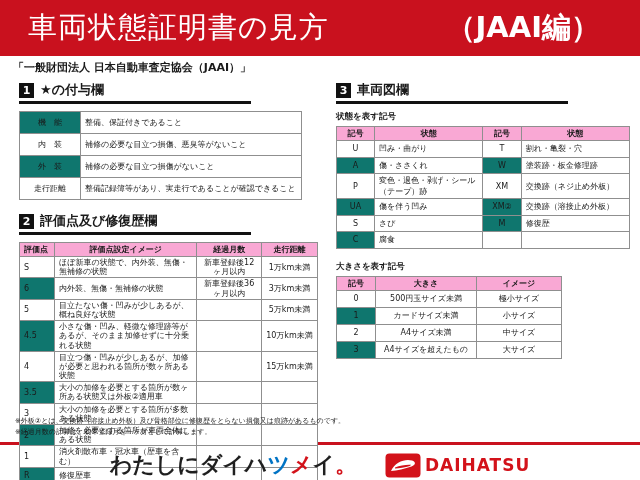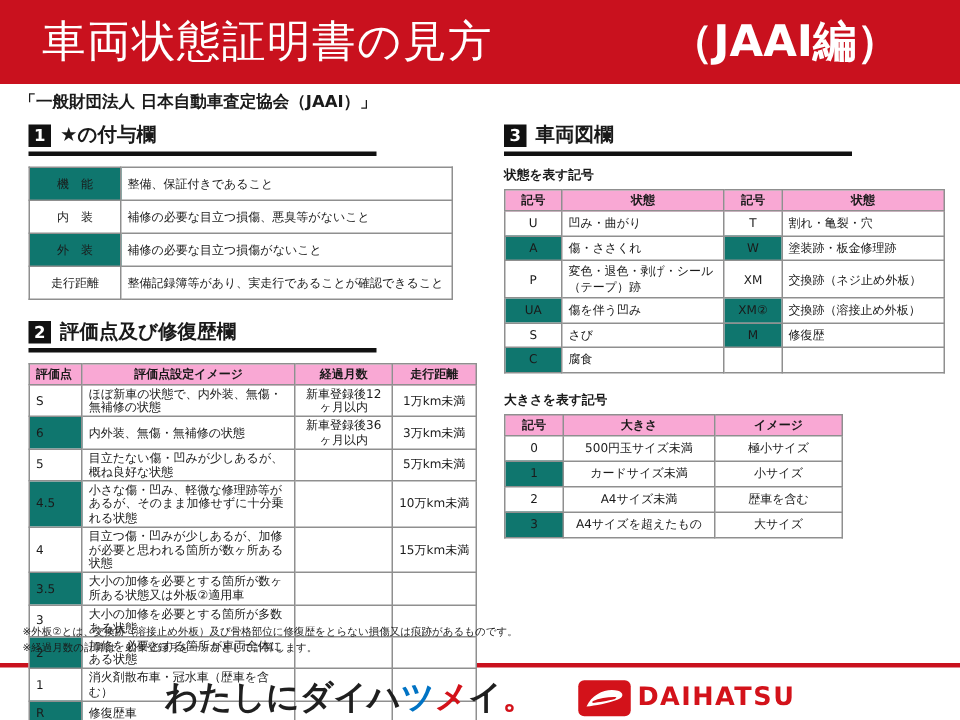--- a/index.html
+++ b/index.html
@@ -255,21 +255,21 @@
         <td class="c-img">極小サイズ</td>
       </tr>
       <tr>
         <td class="c-sym shade">1</td>
         <td class="c-size">カードサイズ未満</td>
         <td class="c-img">小サイズ</td>
       </tr>
       <tr>
         <td class="c-sym">2</td>
         <td class="c-size">A4サイズ未満</td>
-        <td class="c-img">歴車を含む</td>
+        <td class="c-img">中サイズ</td>
       </tr>
       <tr>
         <td class="c-sym shade">3</td>
         <td class="c-size">A4サイズを超えたもの</td>
         <td class="c-img">大サイズ</td>
       </tr>
     </tbody>
       </table>
   </div>
 </div>

